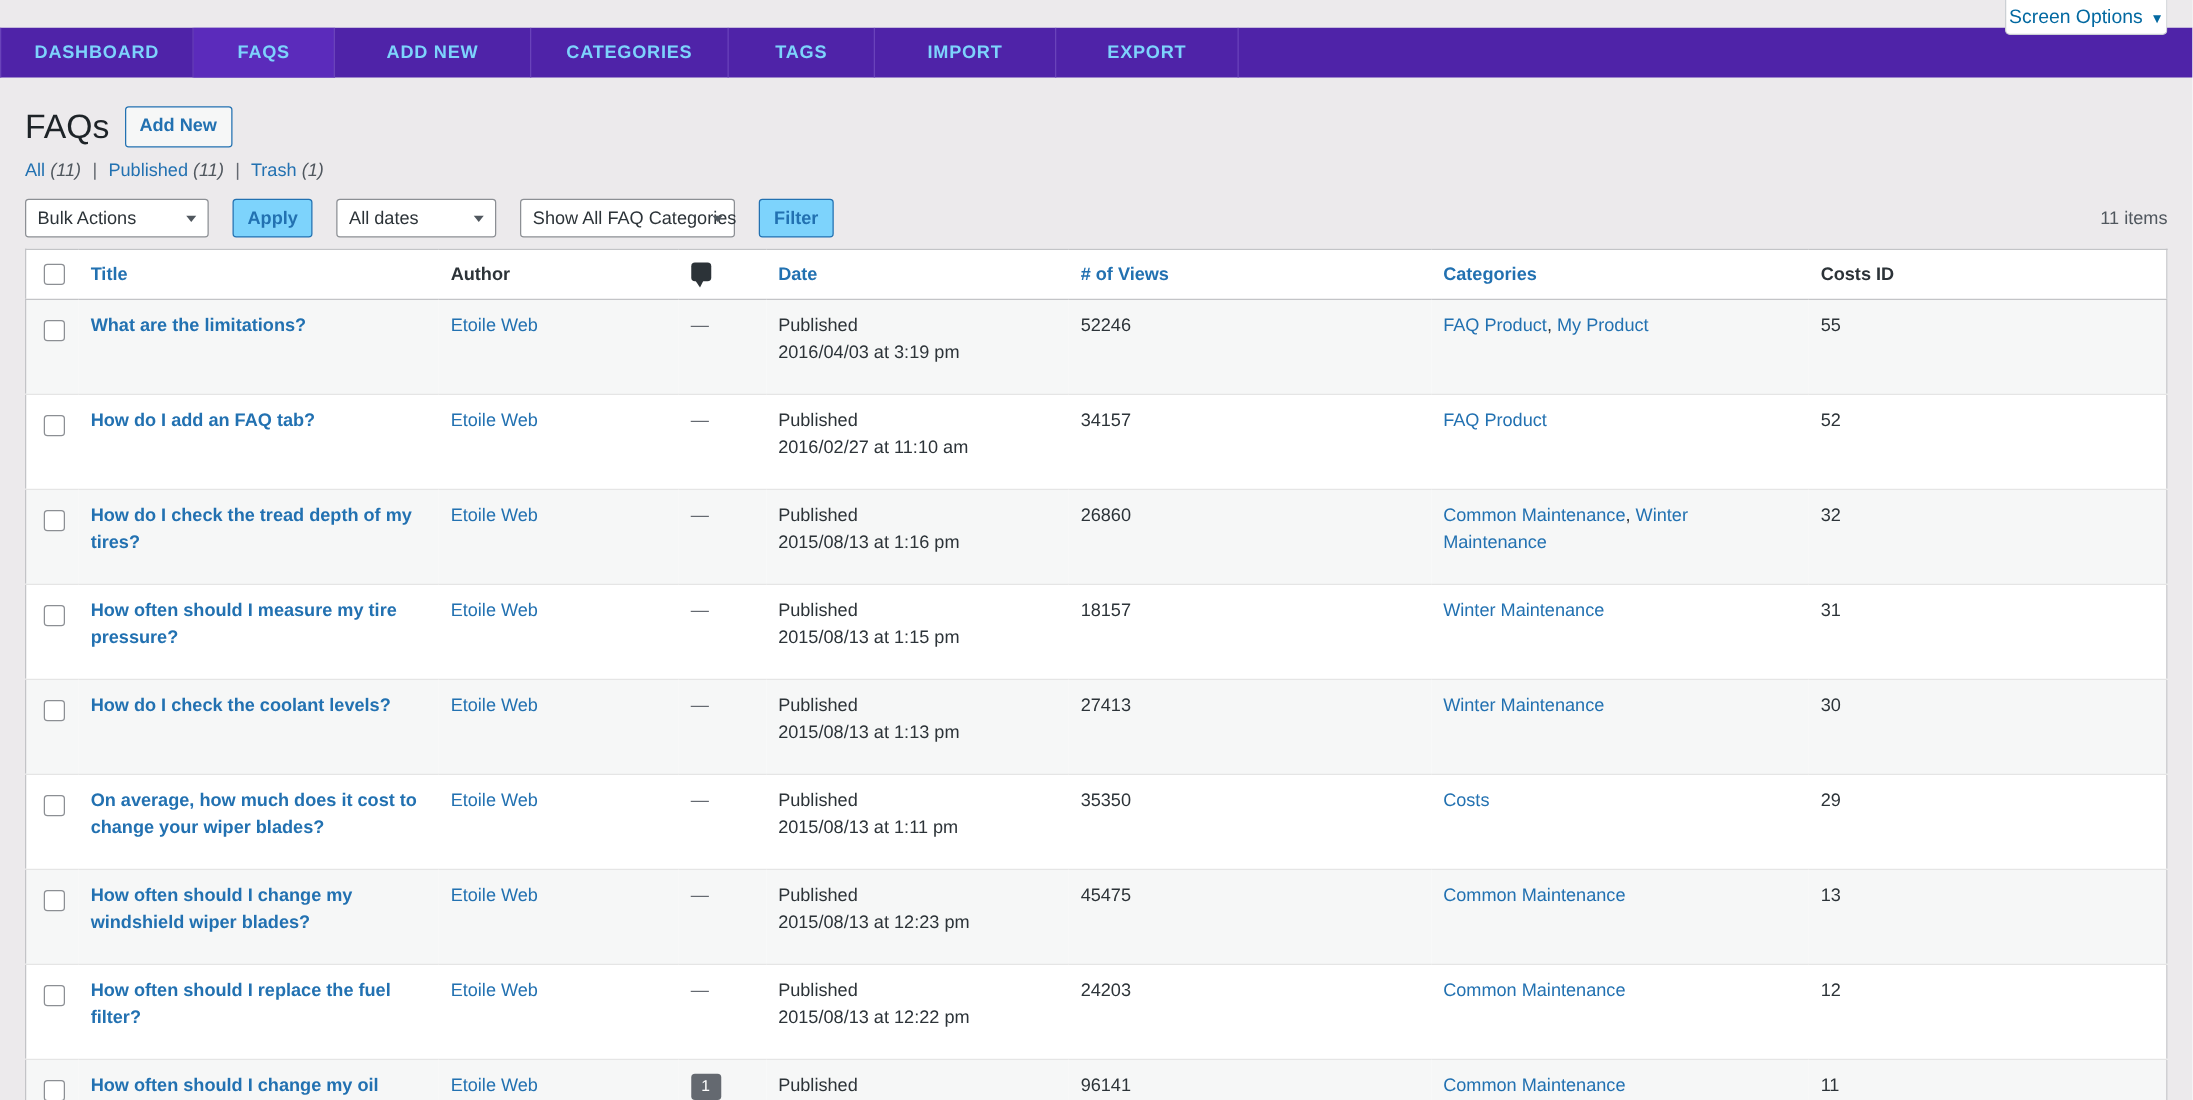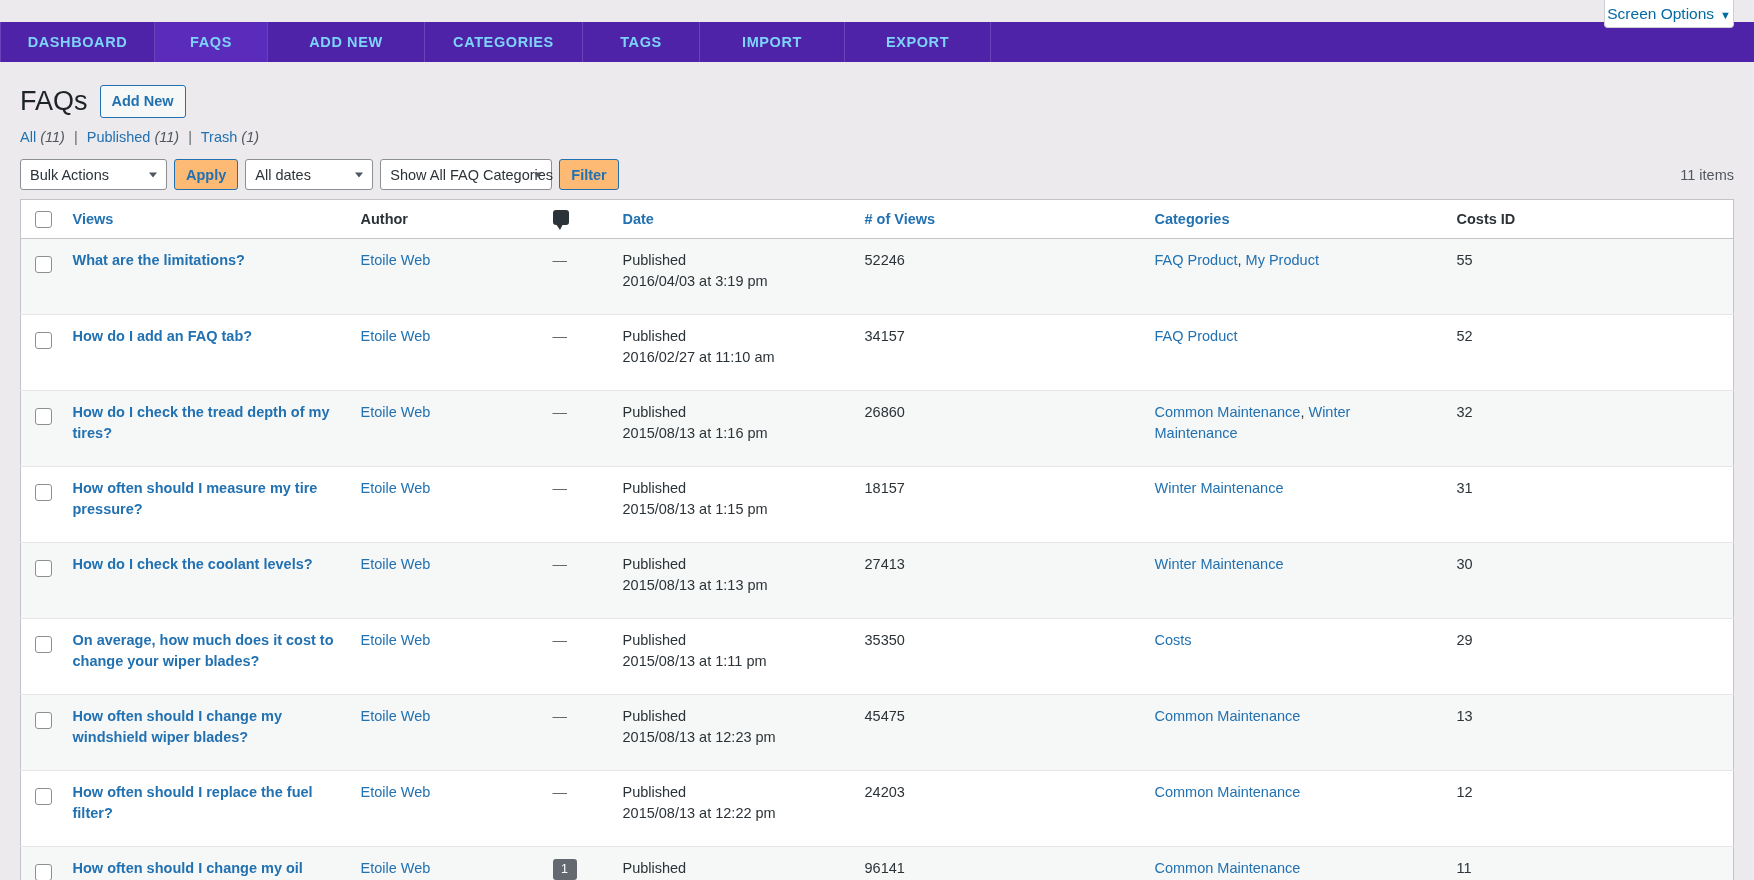--- a/index.html
+++ b/index.html
@@ -129,21 +129,21 @@
     font-size: 14.5px;
     font-weight: bold;
     cursor: pointer;
     font-family: "Liberation Sans", sans-serif;
   }
 
   
   .tablenav {
     display: flex;
     align-items: center;
-    gap: 7px;
+    gap: 19px;
     margin: 14px 0 9px 0;
     position: relative;
   }
   .select-box {
     height: 31px;
     border: 1px solid #8c8f94;
     border-radius: 3px;
     background: #fff;
     padding: 0 28px 0 9px;
     font-size: 14.5px;
@@ -163,21 +163,21 @@
     border-left: 4.5px solid transparent;
     border-right: 4.5px solid transparent;
     border-top: 5.5px solid #50575e;
   }
   .sel-bulk { width: 147px; }
   .sel-dates { width: 128px; }
   .sel-cats { width: 172px; }
   .btn-secondary {
     border: 1px solid #2271b1;
     color: #2271b1;
-    background: #fdba74;
+    background: #7dd3fc;
     border-radius: 3px;
     height: 31px;
     padding: 0 11px;
     font-size: 14.5px;
     font-weight: bold;
     cursor: pointer;
     font-family: "Liberation Sans", sans-serif;
   }
   .displaying-num {
     position: absolute;
@@ -361,21 +361,21 @@
     <span class="displaying-num">11 items</span>
   </div>
 
   <table class="wp-list-table">
     <thead>
       <tr>
         <th class="col-cb">
           <span class="cb-input"></span>
         </th>
         <th class="col-title">
-          <a class="sortable-link">Views</a>
+          <a class="sortable-link">Title</a>
         </th>
         <th class="col-author">
           <span>Author</span>
         </th>
         <th class="col-comments">
           <span class="comment-head-icon"></span>
         </th>
         <th class="col-date">
           <a class="sortable-link">Date</a>
         </th>

